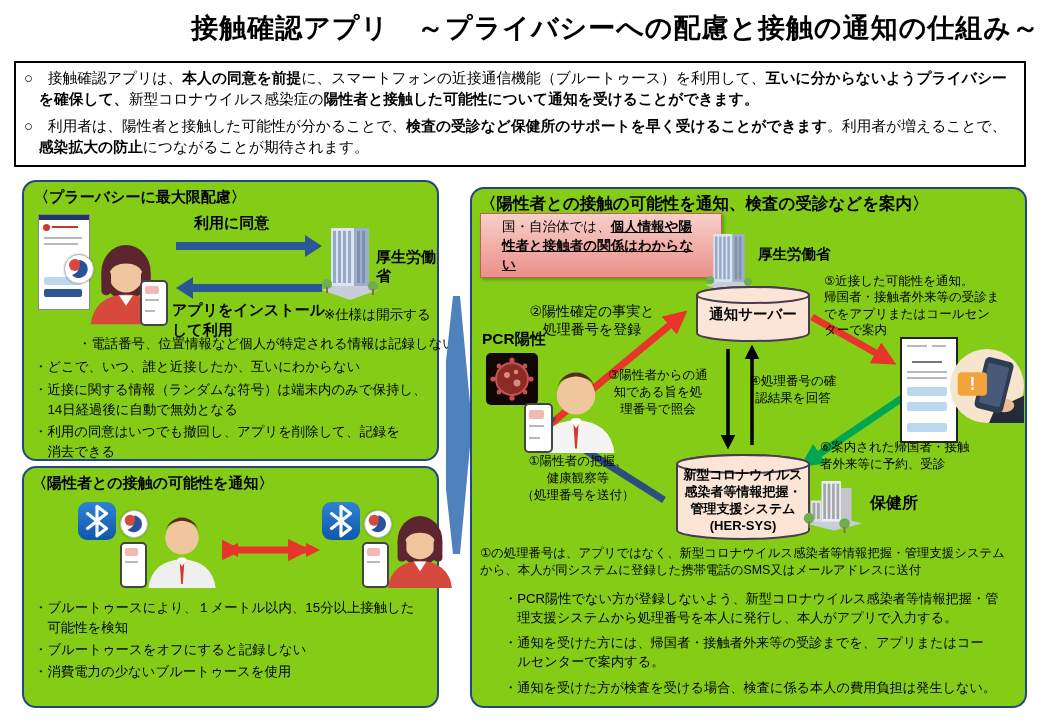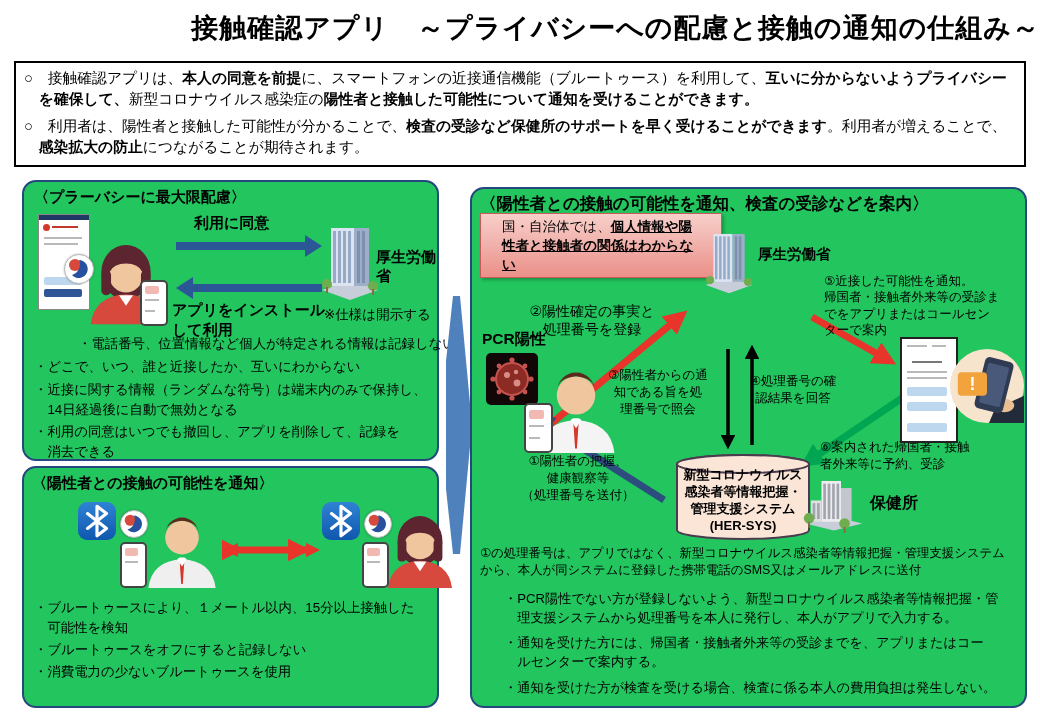--- a/index.html
+++ b/index.html
@@ -10,21 +10,21 @@
   .u{text-decoration:underline;}
   .pre{white-space:pre-line;}
   .ctr{text-align:center;}
 
   .page-title{left:0;top:10px;width:100%;text-align:right;font-size:27px;font-weight:bold;letter-spacing:1px;}
 
   .intro-box{left:14px;top:61px;width:992px;height:92px;border:2px solid #000;padding:5px 8px;
              font-size:14.8px;line-height:1.42;}
   .intro-box p{margin:0 0 6px 0;padding-left:1em;text-indent:-1em;}
 
-  .panel{position:absolute;border:2.5px solid #24477E;border-radius:14px;background:#22c55e;}
+  .panel{position:absolute;border:2.5px solid #24477E;border-radius:14px;background:#84cc16;}
   .hd-l{font-weight:bold;font-size:15px;}
   .hd-r{font-weight:bold;font-size:16.5px;}
 
   .harrow{position:absolute;height:8px;background:#2C5796;}
   .harrow.right::after{content:"";position:absolute;right:-16px;top:-7px;border-left:17px solid #2C5796;
     border-top:11px solid transparent;border-bottom:11px solid transparent;}
   .harrow.left::before{content:"";position:absolute;left:-16px;top:-7px;border-right:17px solid #2C5796;
     border-top:11px solid transparent;border-bottom:11px solid transparent;}
 
   .gov-box{border:1.5px solid #C85A5A;border-radius:0;padding:3px 21px;width:198px;
@@ -239,20 +239,27 @@
         </g>
       <g fill="#7E90AD">
           <rect x="37" y="9" width="3" height="52"></rect>
           <rect x="42" y="9" width="3" height="52"></rect>
         </g>
       <circle cx="7" cy="62" r="5" fill="#6FAE4E"></circle>
         <circle cx="53" cy="64" r="5" fill="#6FAE4E"></circle>
     </svg>
     <div class="abs b" style="left:286px;top:56px;font-size:14.5px;z-index:2;">厚生労働省</div>
 
+    <div class="abs" style="left:222px;top:96px;width:118px;height:58px;z-index:2;">
+      <svg width="118" height="58" viewBox="0 0 118 58">
+        <path d="M3,10 a56,8 0 0 1 112,0 v38 a56,8 0 0 1 -112,0 z" fill="#FBE5D6" stroke="#4A3B4F" stroke-width="2"></path>
+        <ellipse cx="59" cy="10" rx="56" ry="8" fill="#FBE5D6" stroke="#4A3B4F" stroke-width="2"></ellipse>
+      </svg>
+      <div class="cyl-label" style="top:20px;font-size:14.5px;">通知サーバー</div>
+    </div>
 
     <div class="abs pre ctr" style="left:52px;top:113px;width:136px;font-size:14px;line-height:1.3;z-index:2;">②陽性確定の事実と
 処理番号を登録</div>
     <div class="abs pre" style="left:352px;top:84px;width:200px;font-size:12.5px;line-height:1.3;z-index:2;">⑤近接した可能性を通知。
 帰国者・接触者外来等の受診ま
 でをアプリまたはコールセン
 ターで案内</div>
     <div class="abs pre ctr" style="left:128px;top:178px;width:116px;font-size:12.5px;line-height:1.35;z-index:2;">③陽性者からの通
 知である旨を処
 理番号で照会</div>

